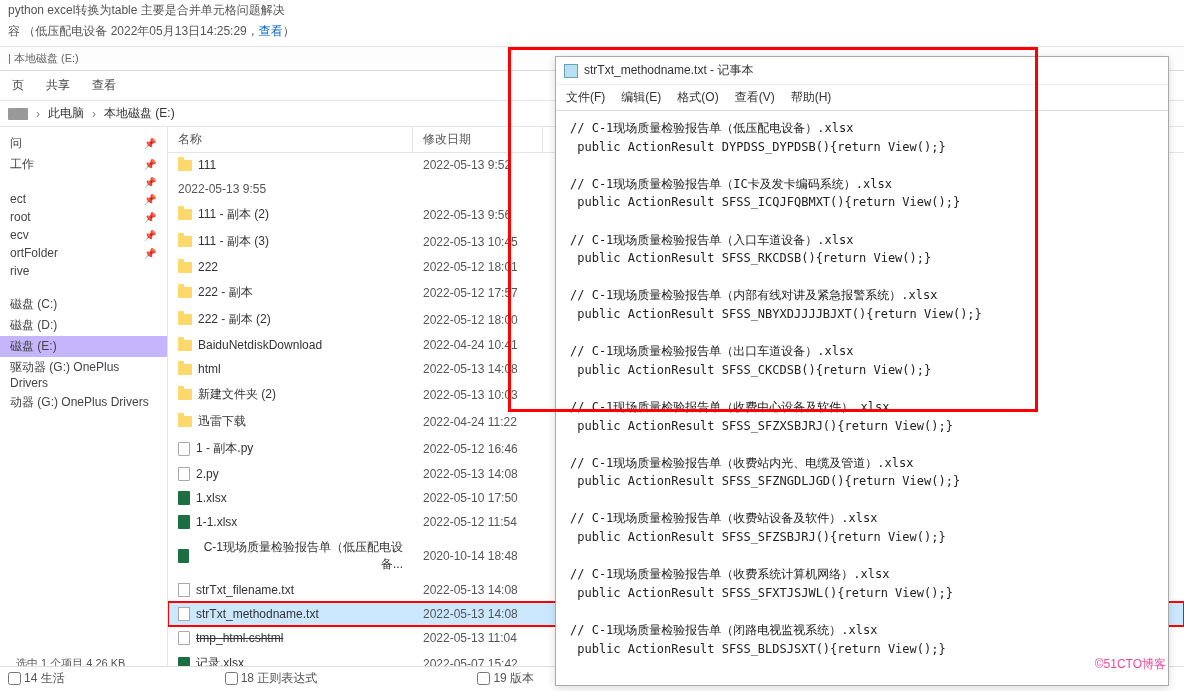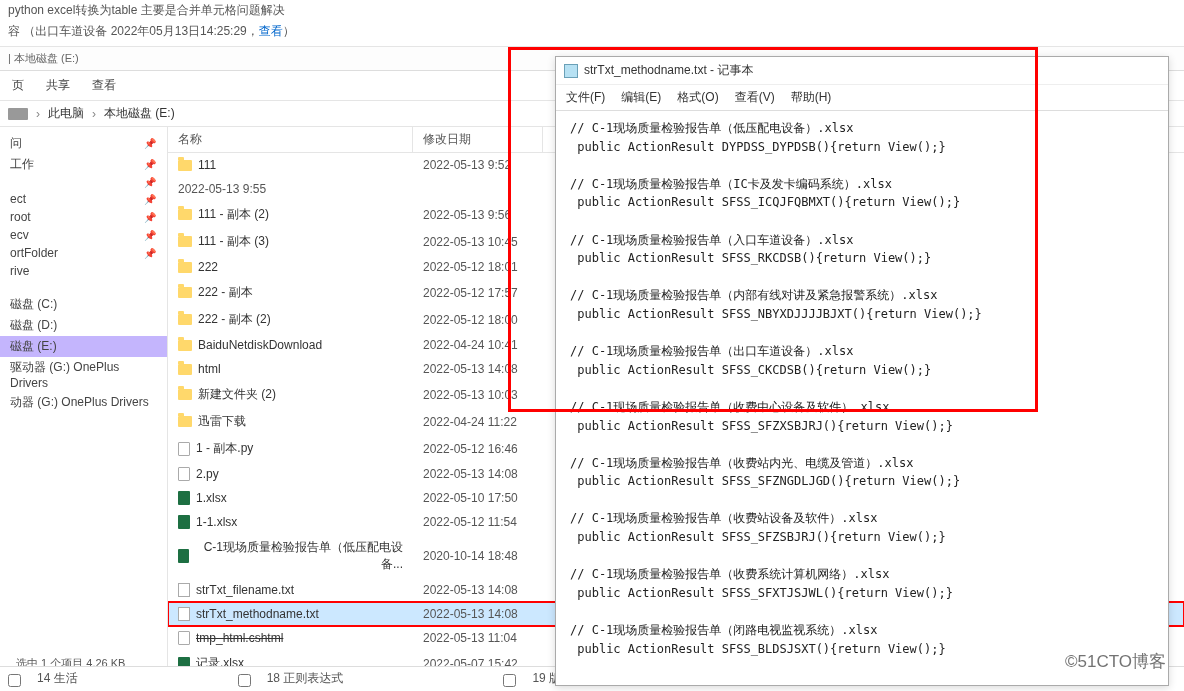--- a/index.html
+++ b/index.html
@@ -35,39 +35,39 @@
     .folder-icon { display: inline-block; width: 14px; height: 11px; background: #ffd86b; border-radius: 1px; position: relative; }
     .folder-icon::before { content: ""; position: absolute; top: -3px; left: 0; width: 6px; height: 3px; background: #ffd86b; border-radius: 1px 1px 0 0; }
     .file-icon { display: inline-block; width: 12px; height: 14px; background: #fff; border: 1px solid #aaa; border-radius: 1px; }
     .xlsx-icon { display: inline-block; width: 12px; height: 14px; background: #1d6f42; border-radius: 1px; }
     .txt-icon { display: inline-block; width: 12px; height: 14px; background: #fff; border: 1px solid #aaa; }
     .strike { text-decoration: line-through; }
     
     .status-bar { position: absolute; bottom: 20px; left: 16px; color: #555; font-size: 11px; }
     
     .bottom-checks { position: absolute; bottom: 1px; left: 0; right: 0; border-top: 1px solid #ddd; padding: 3px 8px; display: flex; gap: 160px; color: #555; background: #fff; }
-    .bottom-checks label { display: flex; align-items: flex-end; gap: 16px; }
+    .bottom-checks label { display: flex; align-items: center; gap: 3px; }
     
     .redbox-outer { position: absolute; top: 47px; left: 508px; width: 530px; height: 365px; border: 3px solid #ff0000; pointer-events: none; z-index: 5; }
     
     .notepad { position: absolute; top: 56px; left: 555px; width: 614px; height: 630px; background: #fff; border: 1px solid #aaa; box-shadow: 0 2px 8px rgba(0,0,0,0.15); z-index: 3; }
     .notepad-title { display: flex; align-items: center; gap: 6px; padding: 5px 8px; background: #fff; border-bottom: 1px solid #eee; }
     .notepad-title .np-icon { width: 14px; height: 14px; background: #b7e1f3; border: 1px solid #6aa0b7; }
     .notepad-menu { display: flex; gap: 16px; padding: 4px 10px; color: #333; border-bottom: 1px solid #ddd; }
     .notepad-body { padding: 8px 14px; font-family: Consolas, monospace; line-height: 1.55; white-space: pre-wrap; color: #222; }
     
-    .watermark { position: absolute; right: 18px; bottom: 18px; color: #737373; font-size: 17px; z-index: 10; }
+    .watermark { position: absolute; right: 18px; bottom: 18px; color: #ec4899; font-size: 12px; z-index: 10; }
   </style>
 </head>
 <body>
 
 <div class="top-title">python excel转换为table 主要是合并单元格问题解决</div>
 <div class="autosave">
   <span>容</span>
-  <span>（出口车道设备  2022年05月13日14:25:29，</span><span class="link">查看</span><span>）</span>
+  <span>（低压配电设备  2022年05月13日14:25:29，</span><span class="link">查看</span><span>）</span>
 </div>
 <div class="hr"></div>
 
 <div class="explorer-hint">| 本地磁盘 (E:)</div>
 
 <div class="explorer-tabs">
   <span>页</span>
   <span>共享</span>
   <span>查看</span>
 </div>

